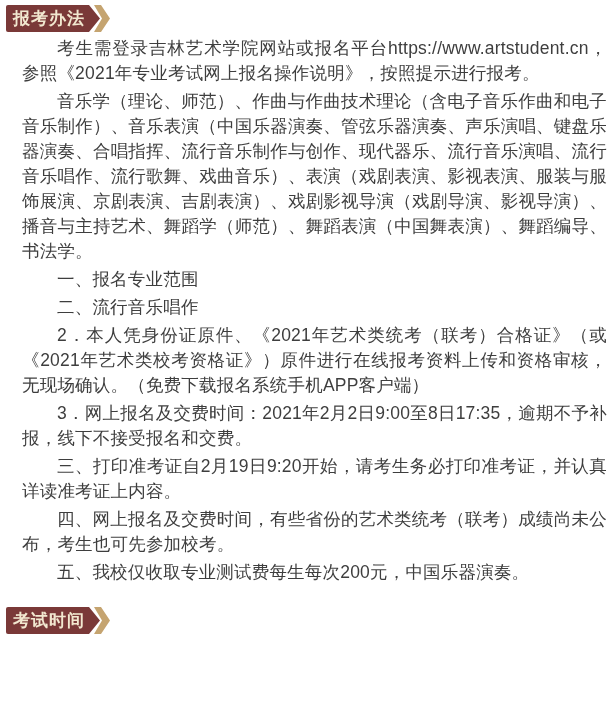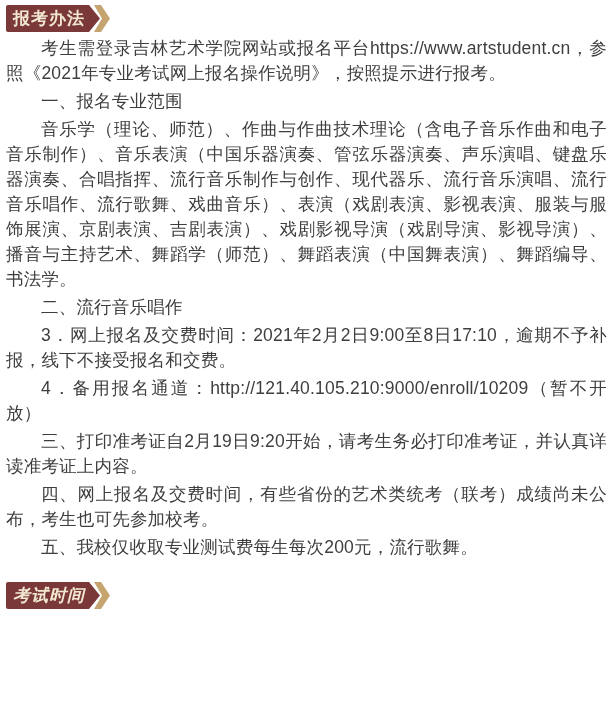--- a/index.html
+++ b/index.html
@@ -14,41 +14,41 @@
     width:613px;height:719px;overflow:hidden;
     background:var(--page-bg);
     font-family:"Liberation Sans",sans-serif;
   }
   .page{
     box-sizing:border-box;
     width:613px;height:719px;
     padding:5px 6px 0 6px;
   }
   .section{display:block;}
-  .section-exam-time{margin-top:22px;font-style:italic;}
+  .section-exam-time{margin-top:22px;}
   .badge{
     display:inline-flex;
     align-items:center;
     height:27px;
     margin:0 0 4px 0;
   }
   .badge-box{
     background:var(--badge-bg);
     color:var(--badge-text);
     font-weight:bold;
     font-size:17px;
     line-height:27px;
     padding:0 4px 0 7px;
     letter-spacing:1px;
     border-radius:2px 0 0 2px;
     white-space:nowrap;
   }
   .badge-arrow{display:block;height:27px;width:21px;}
   .para{
-    margin:0 0 3px 0;
+    margin:0 0 3px 16px;
     font-size:17.5px;
     line-height:25px;
     color:var(--body-text);
     text-indent:2em;
     text-align:justify;
     letter-spacing:0.2px;
   }
 </style>
 </head>
 <body>
@@ -58,28 +58,28 @@
   <div class="section">
     <div class="badge">
       <span class="badge-box">报考办法</span>
       <svg class="badge-arrow" viewBox="0 0 21 27" aria-hidden="true">
         <polygon points="5,0 12,0 21,13.5 12,27 5,27 13,13.5" fill="#c5a470"></polygon>
         <polygon points="0,0 11,13.5 0,27" fill="#7a3938"></polygon>
       </svg>
     </div>
 
     <p class="para">考生需登录吉林艺术学院网站或报名平台https://www.artstudent.cn，参照《2021年专业考试网上报名操作说明》，按照提示进行报考。</p>
+    <p class="para">音乐学（理论、师范）、作曲与作曲技术理论（含电子音乐作曲和电子音乐制作）、音乐表演（中国乐器演奏、管弦乐器演奏、声乐演唱、键盘乐器演奏、合唱指挥、流行音乐制作与创作、现代器乐、流行音乐演唱、流行音乐唱作、流行歌舞、戏曲音乐）、表演（戏剧表演、影视表演、服装与服饰展演、京剧表演、吉剧表演）、戏剧影视导演（戏剧导演、影视导演）、播音与主持艺术、舞蹈学（师范）、舞蹈表演（中国舞表演）、舞蹈编导、书法学。</p>
     <p class="para">一、报名专业范围</p>
-    <p class="para">音乐学（理论、师范）、作曲与作曲技术理论（含电子音乐作曲和电子音乐制作）、音乐表演（中国乐器演奏、管弦乐器演奏、声乐演唱、键盘乐器演奏、合唱指挥、流行音乐制作与创作、现代器乐、流行音乐演唱、流行音乐唱作、流行歌舞、戏曲音乐）、表演（戏剧表演、影视表演、服装与服饰展演、京剧表演、吉剧表演）、戏剧影视导演（戏剧导演、影视导演）、播音与主持艺术、舞蹈学（师范）、舞蹈表演（中国舞表演）、舞蹈编导、书法学。</p>
     <p class="para">二、流行音乐唱作</p>
-    <p class="para">3．网上报名及交费时间：2021年2月2日9:00至8日17:10，逾期不予补报，线下不接受报名和交费。</p>
-    <p class="para">4．备用报名通道：http://121.40.105.210:9000/enroll/10209（暂不开放）</p>
+    <p class="para">2．本人凭身份证原件、《2021年艺术类统考（联考）合格证》（或《2021年艺术类校考资格证》）原件进行在线报考资料上传和资格审核，无现场确认。（免费下载报名系统手机APP客户端）</p>
+    <p class="para">3．网上报名及交费时间：2021年2月2日9:00至8日17:35，逾期不予补报，线下不接受报名和交费。</p>
     <p class="para">三、打印准考证自2月19日9:20开始，请考生务必打印准考证，并认真详读准考证上内容。</p>
     <p class="para">四、网上报名及交费时间，有些省份的艺术类统考（联考）成绩尚未公布，考生也可先参加校考。</p>
-    <p class="para">五、我校仅收取专业测试费每生每次200元，流行歌舞。</p>
+    <p class="para">五、我校仅收取专业测试费每生每次200元，中国乐器演奏。</p>
   </div>
 
   <div class="section section-exam-time">
     <div class="badge">
       <span class="badge-box">考试时间</span>
       <svg class="badge-arrow" viewBox="0 0 21 27" aria-hidden="true">
         <polygon points="5,0 12,0 21,13.5 12,27 5,27 13,13.5" fill="#c5a470"></polygon>
         <polygon points="0,0 11,13.5 0,27" fill="#7a3938"></polygon>
       </svg>
     </div>

